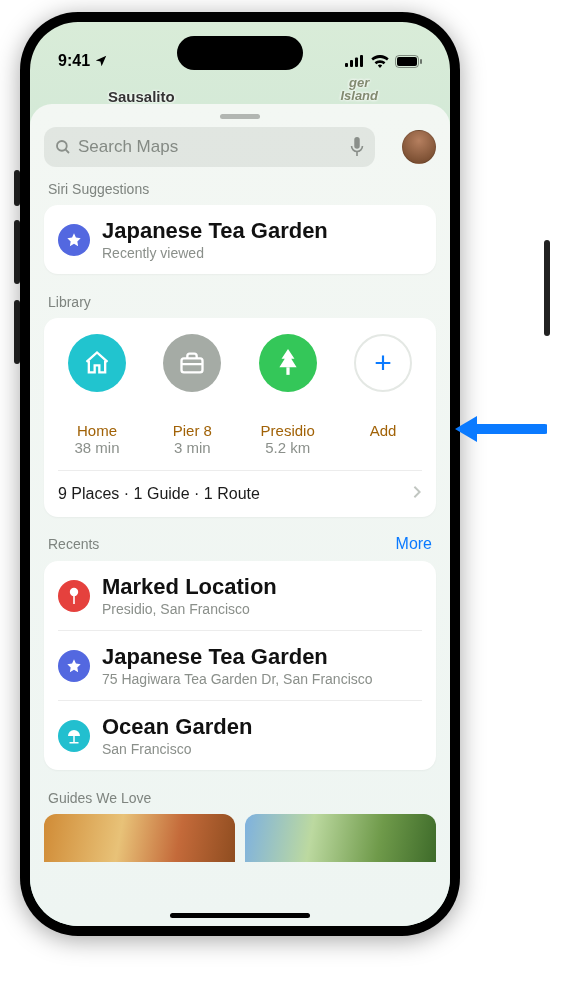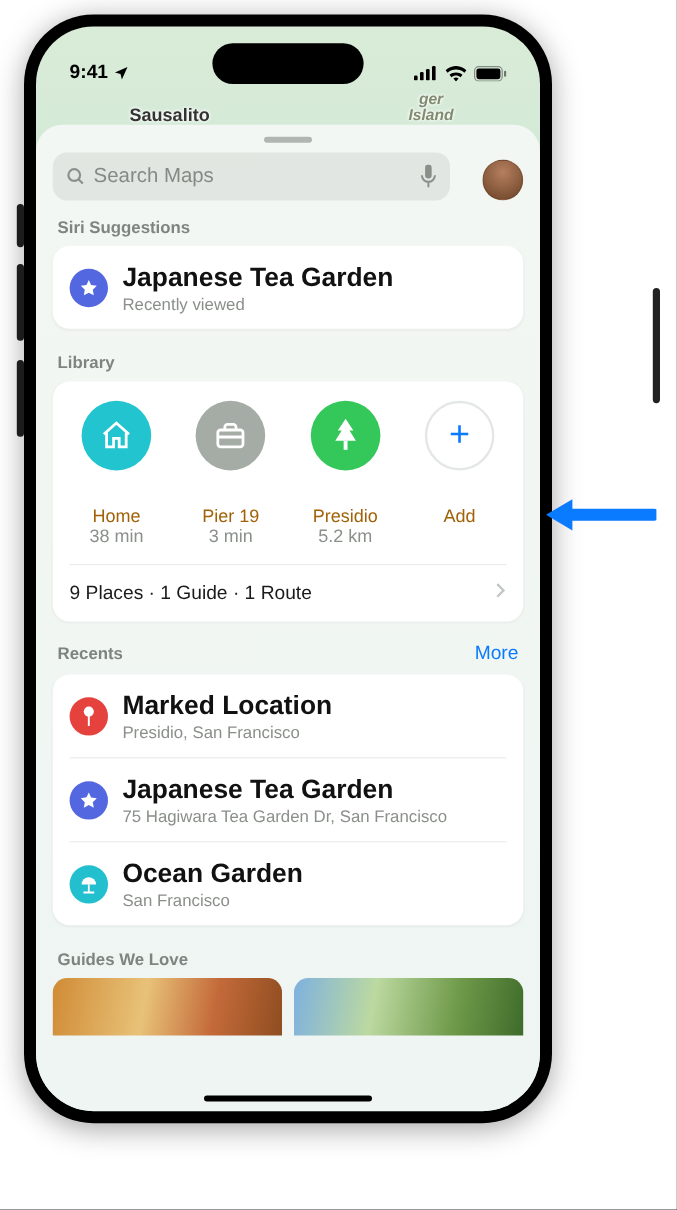--- a/index.html
+++ b/index.html
@@ -86,21 +86,21 @@
     padding: 8px 14px 0;
     overflow: hidden;
   }
   .grabber {
     width: 40px; height: 5px;
     background: #b2b6b2;
     border-radius: 3px;
     margin: 2px auto 8px;
   }
   .search-row {
-    display: flex; align-items: flex-end; gap: 27px;
+    display: flex; align-items: center; gap: 27px;
     margin-bottom: 14px;
   }
   .search-box {
     flex: 1;
     height: 40px;
     background: rgba(120,128,120,0.14);
     border-radius: 12px;
     display: flex;
     align-items: center;
     padding: 0 10px;
@@ -121,21 +121,21 @@
   .avatar {
     width: 34px; height: 34px;
     border-radius: 50%;
     background: radial-gradient(circle at 50% 30%, #b57f5f, #6b4226);
     border: 1px solid rgba(0,0,0,.1);
     flex-shrink: 0;
   }
 
   .section-label {
     font-size: 14px;
-    font-weight: 700;
+    font-weight: 400;
     color: #7e847f;
     margin: 6px 4px 8px;
   }
   .section-head {
     display: flex;
     justify-content: space-between;
     align-items: baseline;
     margin: 18px 4px 8px;
   }
   .section-head .more {
@@ -347,21 +347,21 @@
             <div class="t2">38 min</div>
           </div>
           <div class="lib-item">
             <div class="lib-circ gray">
               <svg width="28" height="28" viewBox="0 0 24 24" fill="none" stroke="#fff" stroke-width="2">
                   <rect x="3" y="8" width="18" height="12" rx="2"></rect>
                   <path d="M8 8V6a2 2 0 0 1 2-2h4a2 2 0 0 1 2 2v2"></path>
                   <line x1="3" y1="13" x2="21" y2="13"></line>
                 </svg>
             </div>
-            <div class="t1">Pier 19</div>
+            <div class="t1">Pier 8</div>
             <div class="t2">3 min</div>
           </div>
           <div class="lib-item">
             <div class="lib-circ green">
               <svg width="26" height="28" viewBox="0 0 24 26" fill="#fff">
                   <path d="M12 0l6 9h-3l5 8H4l5-8H6l6-9z"></path>
                   <rect x="10.5" y="17" width="3" height="7"></rect>
                 </svg>
             </div>
             <div class="t1">Presidio</div>

